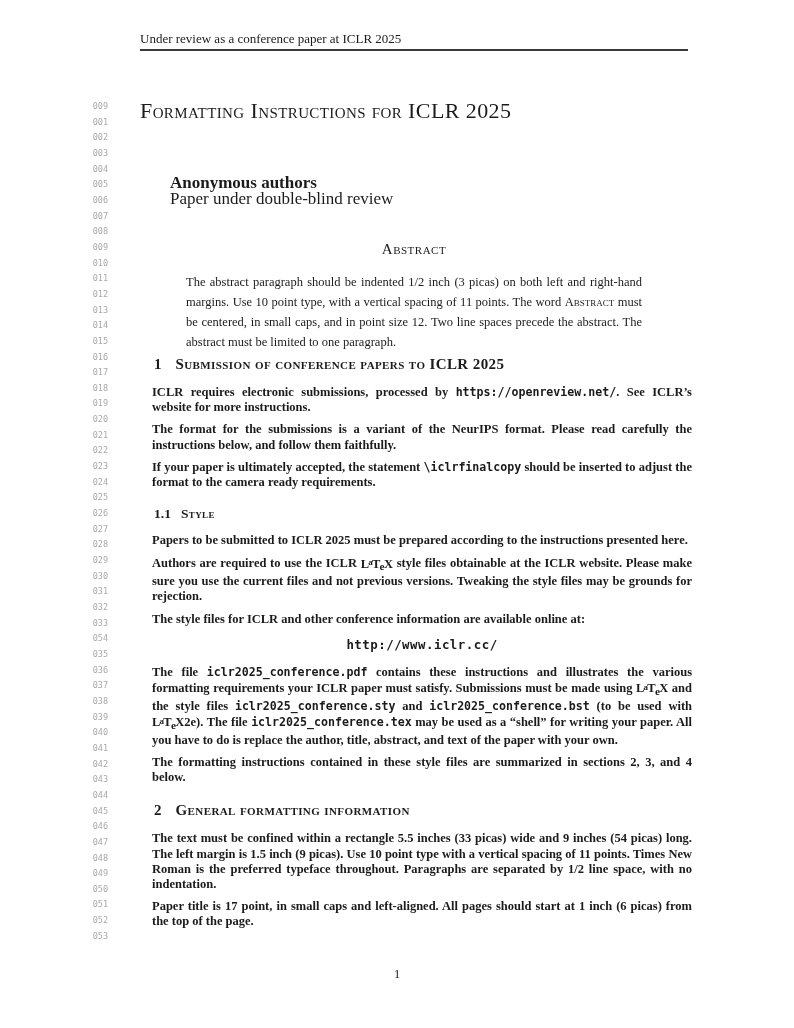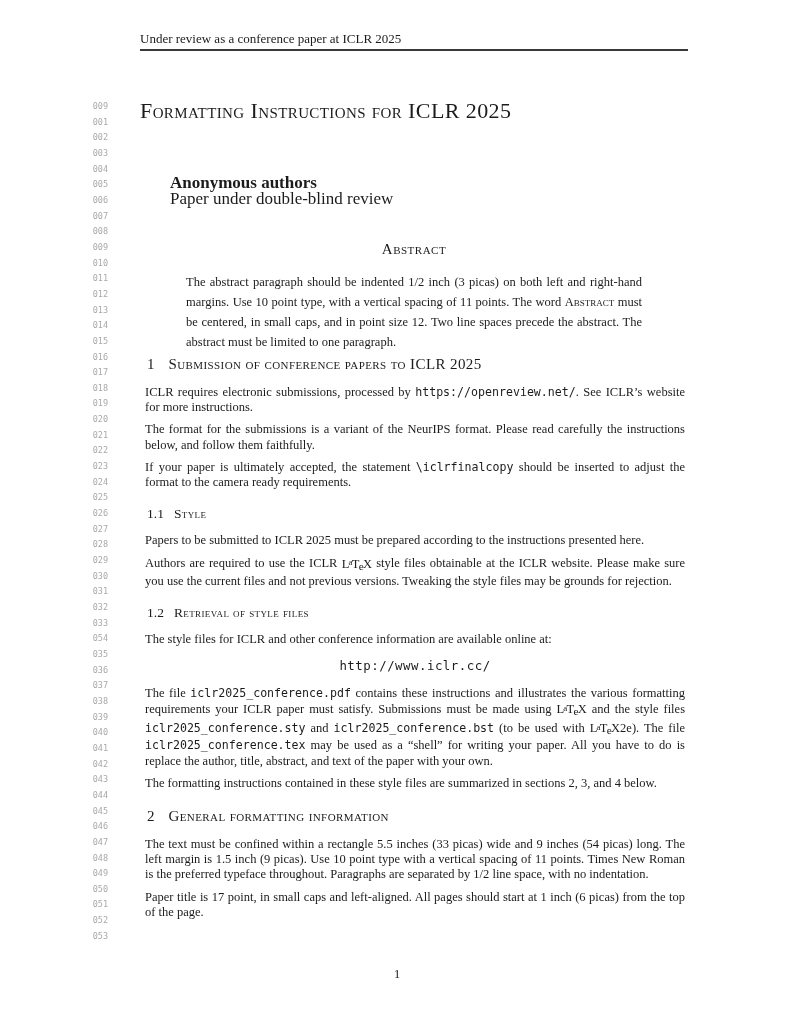--- a/index.html
+++ b/index.html
@@ -24,21 +24,21 @@
   .authors{position:absolute;top:175px;left:6px;font-size:17px;line-height:15.5px;margin-left:24px;}
   .author-name{font-weight:bold;}
   .abstract-head{
     position:absolute;top:241px;left:0;width:100%;text-align:center;
     font-size:15px;font-variant:small-caps;letter-spacing:0.5px;
   }
   .abstract-body{
     position:absolute;top:272px;left:46px;width:456px;
     font-size:12.5px;line-height:20px;text-align:justify;
   }
-  .content{position:absolute;top:355px;left:1px;width:548px;font-size:12.5px;line-height:15.2px;}
+  .content{position:absolute;top:355px;left:8px;width:548px;font-size:12.5px;line-height:15.2px;font-weight:bold;}
   .content > :first-child{margin-top:0;}
   .h1{font-size:15px;line-height:18px;margin:16px 0 12px;padding-left:6px;}
   .h2{font-size:13.5px;line-height:16px;margin:16px 0 11px;padding-left:6px;}
   .h1 .hnum{margin-right:14px;}
   .h2 .hnum{margin-right:10px;}
   .htext{font-variant:small-caps;letter-spacing:0.4px;}
   .para{margin:0 4px 7px;text-align:justify;}
   .center-line{text-align:center;margin:10px 0 12px;}
   .code{font-family:"DejaVu Sans Mono","Liberation Mono",monospace;font-size:11.6px;}
   .center-line .code{font-size:12.4px;letter-spacing:0.5px;}
@@ -123,21 +123,20 @@
     <div class="abstract-body">The abstract paragraph should be indented 1/2 inch (3 picas) on both left and right-hand margins. Use 10 point type, with a vertical spacing of 11 points. The word <span class="sc">Abstract</span> must be centered, in small caps, and in point size 12. Two line spaces precede the abstract. The abstract must be limited to one paragraph.</div>
 
     <div class="content">
         <div class="h1"><span class="hnum">1</span><span class="htext">Submission of conference papers to ICLR 2025</span></div>
         <div class="para">ICLR requires electronic submissions, processed by <span class="code">https://openreview.net/</span>. See ICLR’s website for more instructions.</div>
         <div class="para">The format for the submissions is a variant of the NeurIPS format. Please read carefully the instructions below, and follow them faithfully.</div>
         <div class="para">If your paper is ultimately accepted, the statement <span class="code">\iclrfinalcopy</span> should be inserted to adjust the format to the camera ready requirements.</div>
         <div class="h2"><span class="hnum">1.1</span><span class="htext">Style</span></div>
         <div class="para">Papers to be submitted to ICLR 2025 must be prepared according to the instructions presented here.</div>
         <div class="para">Authors are required to use the ICLR <span class="lx">L<span class="lx-a">a</span>T<span class="lx-e">e</span>X</span> style files obtainable at the ICLR website. Please make sure you use the current files and not previous versions. Tweaking the style files may be grounds for rejection.</div>
-        <div class="h2"><span class="hnum">1.2</span><span class="htext">Retrieval of style files</span></div>
         <div class="para">The style files for ICLR and other conference information are available online at:</div>
         <div class="center-line"><span class="code">http://www.iclr.cc/</span></div>
         <div class="para">The file <span class="code">iclr2025_conference.pdf</span> contains these instructions and illustrates the various formatting requirements your ICLR paper must satisfy. Submissions must be made using <span class="lx">L<span class="lx-a">a</span>T<span class="lx-e">e</span>X</span> and the style files <span class="code">iclr2025_conference.sty</span> and <span class="code">iclr2025_conference.bst</span> (to be used with <span class="lx">L<span class="lx-a">a</span>T<span class="lx-e">e</span>X2e</span>). The file <span class="code">iclr2025_conference.tex</span> may be used as a “shell” for writing your paper. All you have to do is replace the author, title, abstract, and text of the paper with your own.</div>
         <div class="para">The formatting instructions contained in these style files are summarized in sections 2, 3, and 4 below.</div>
         <div class="h1"><span class="hnum">2</span><span class="htext">General formatting information</span></div>
         <div class="para">The text must be confined within a rectangle 5.5 inches (33 picas) wide and 9 inches (54 picas) long. The left margin is 1.5 inch (9 picas). Use 10 point type with a vertical spacing of 11 points. Times New Roman is the preferred typeface throughout. Paragraphs are separated by 1/2 line space, with no indentation.</div>
         <div class="para">Paper title is 17 point, in small caps and left-aligned. All pages should start at 1 inch (6 picas) from the top of the page.</div>
       </div>
   </div>
 

